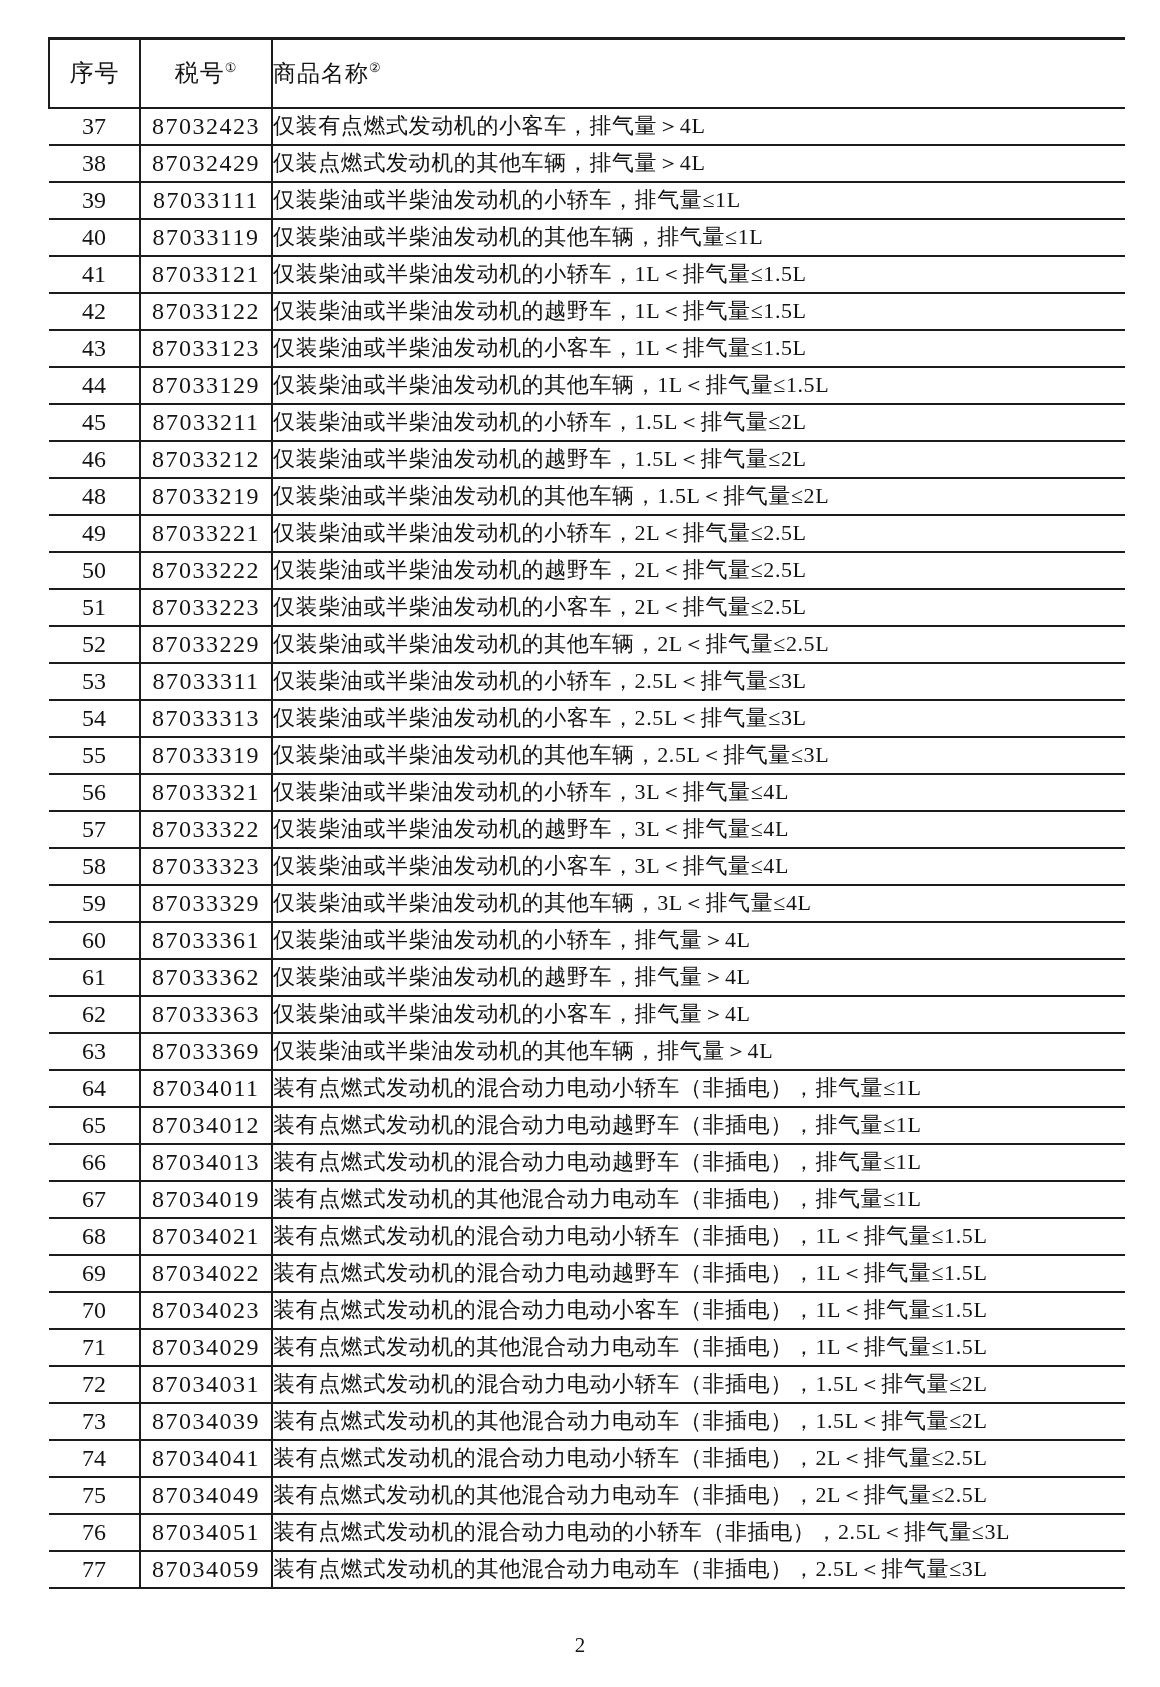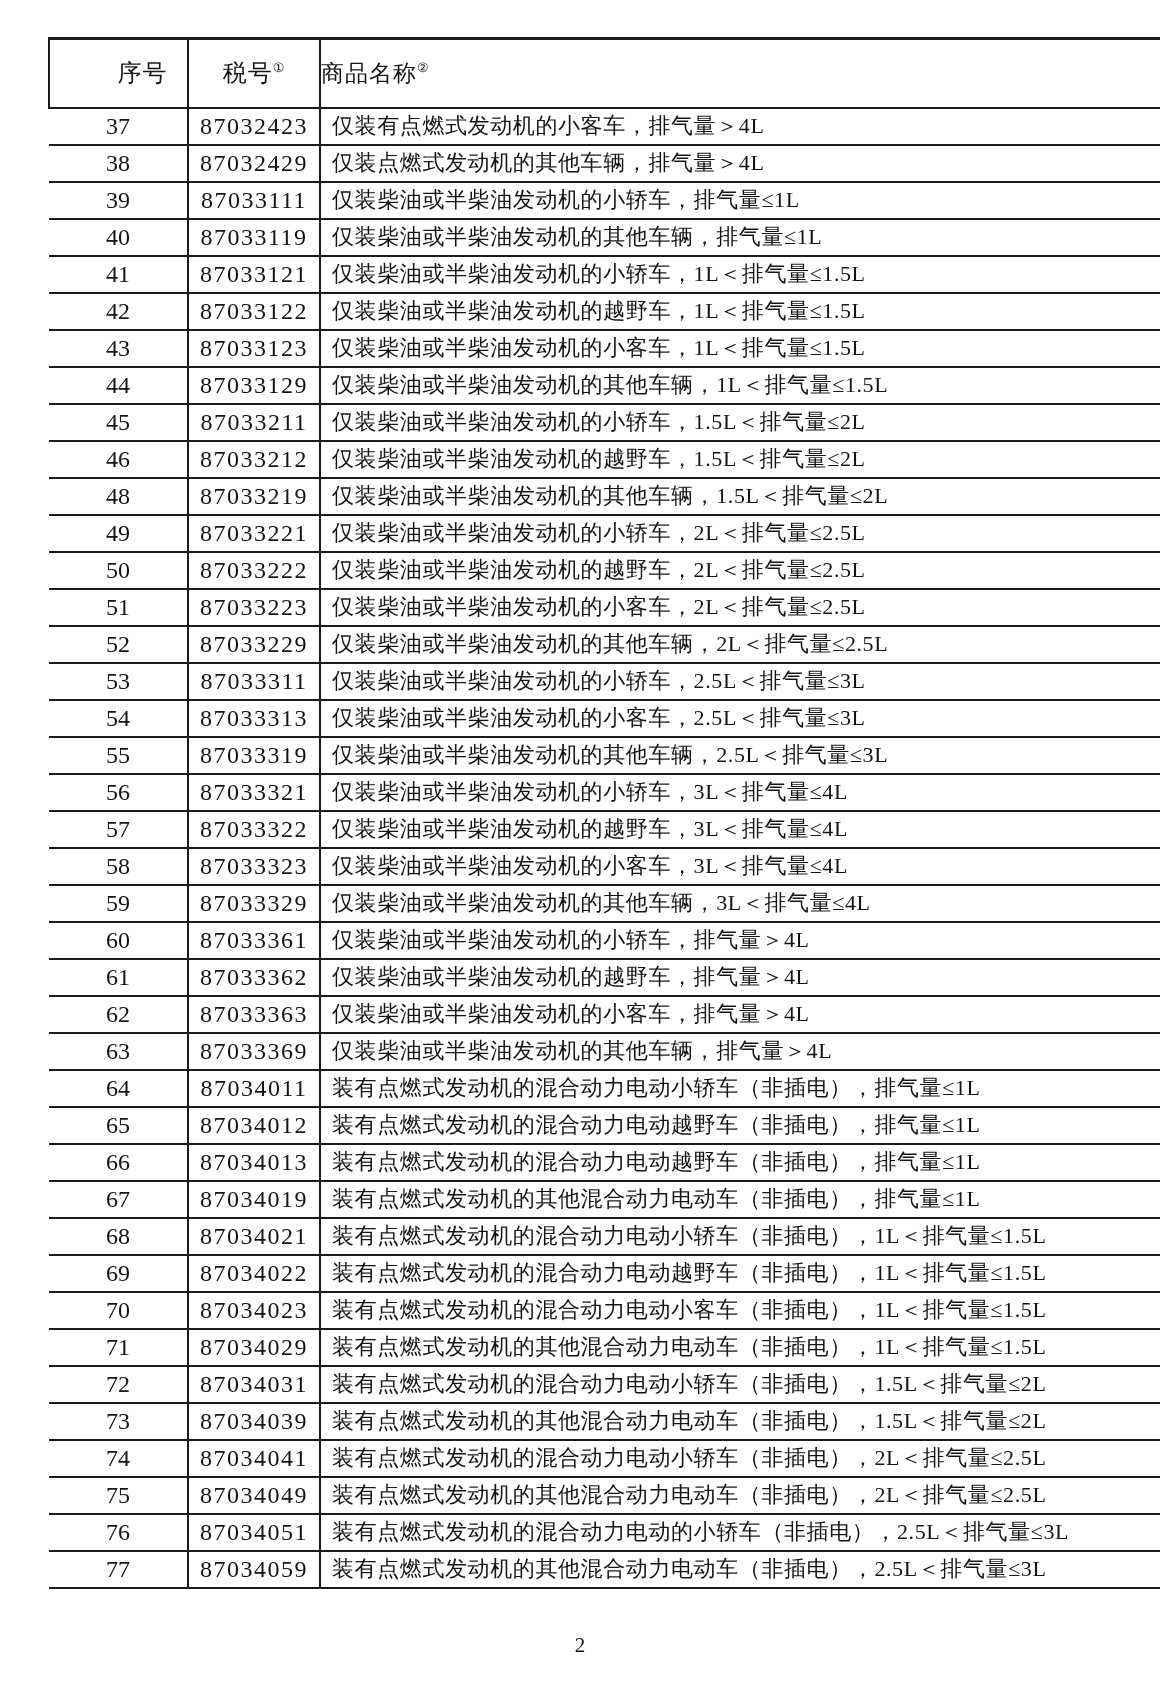--- a/index.html
+++ b/index.html
@@ -36,21 +36,21 @@
     height: 37px;
   }
   tr {
     border-bottom: 2px solid #1c1c1c;
   }
   th, td {
     padding: 0;
     vertical-align: middle;
     font-weight: normal;
   }
-  .col-seq  { width: 89px; padding-left: 48px; }
+  .col-seq  { width: 89px; }
   .col-code { width: 130px; }
   .col-name { width: 852px; }
   th.col-seq, td.cell-seq {
     text-align: center;
     border-right: 2px solid #1c1c1c;
     font-size: 24px;
   }
   th.col-code, td.cell-code {
     text-align: center;
     border-right: 2px solid #1c1c1c;
@@ -59,21 +59,20 @@
   }
   td.cell-code { letter-spacing: 1.5px; }
   thead th.col-seq { border-left: 2px solid #1c1c1c; }
   th {
     font-size: 23px;
     text-align: left;
     letter-spacing: 1px;
   }
   td.cell-name {
     text-align: left;
-    padding-left: 11px;
     font-size: 22px;
     letter-spacing: 0.6px;
     white-space: nowrap;
   }
   sup.note {
     font-size: 13px;
     vertical-align: super;
     line-height: 0;
   }
   .page-number {

